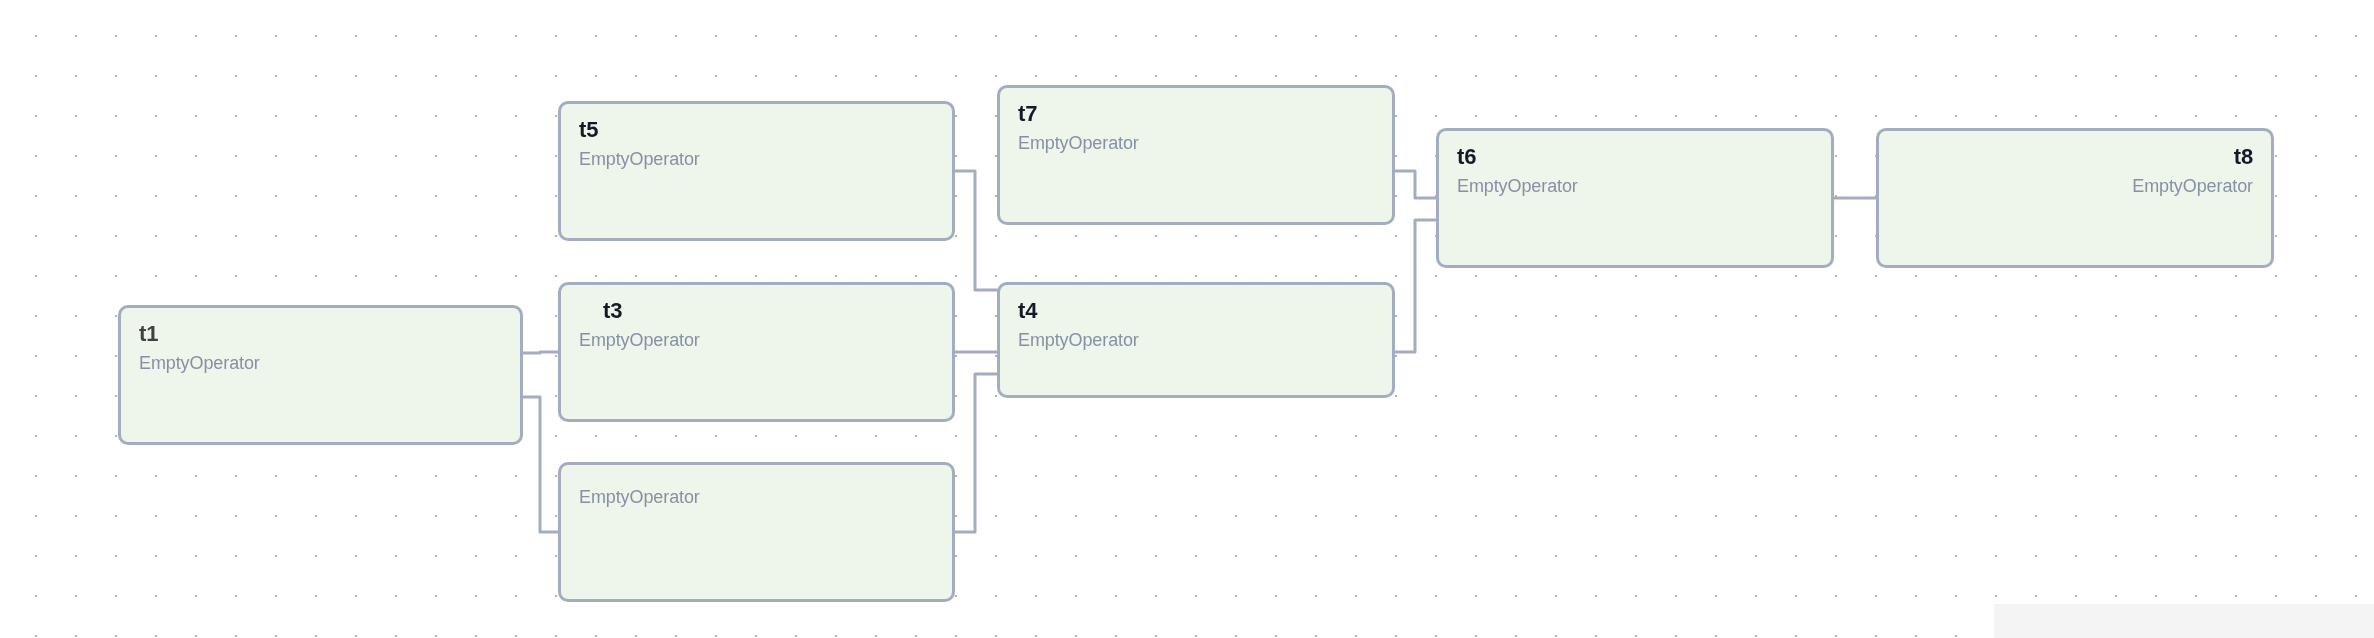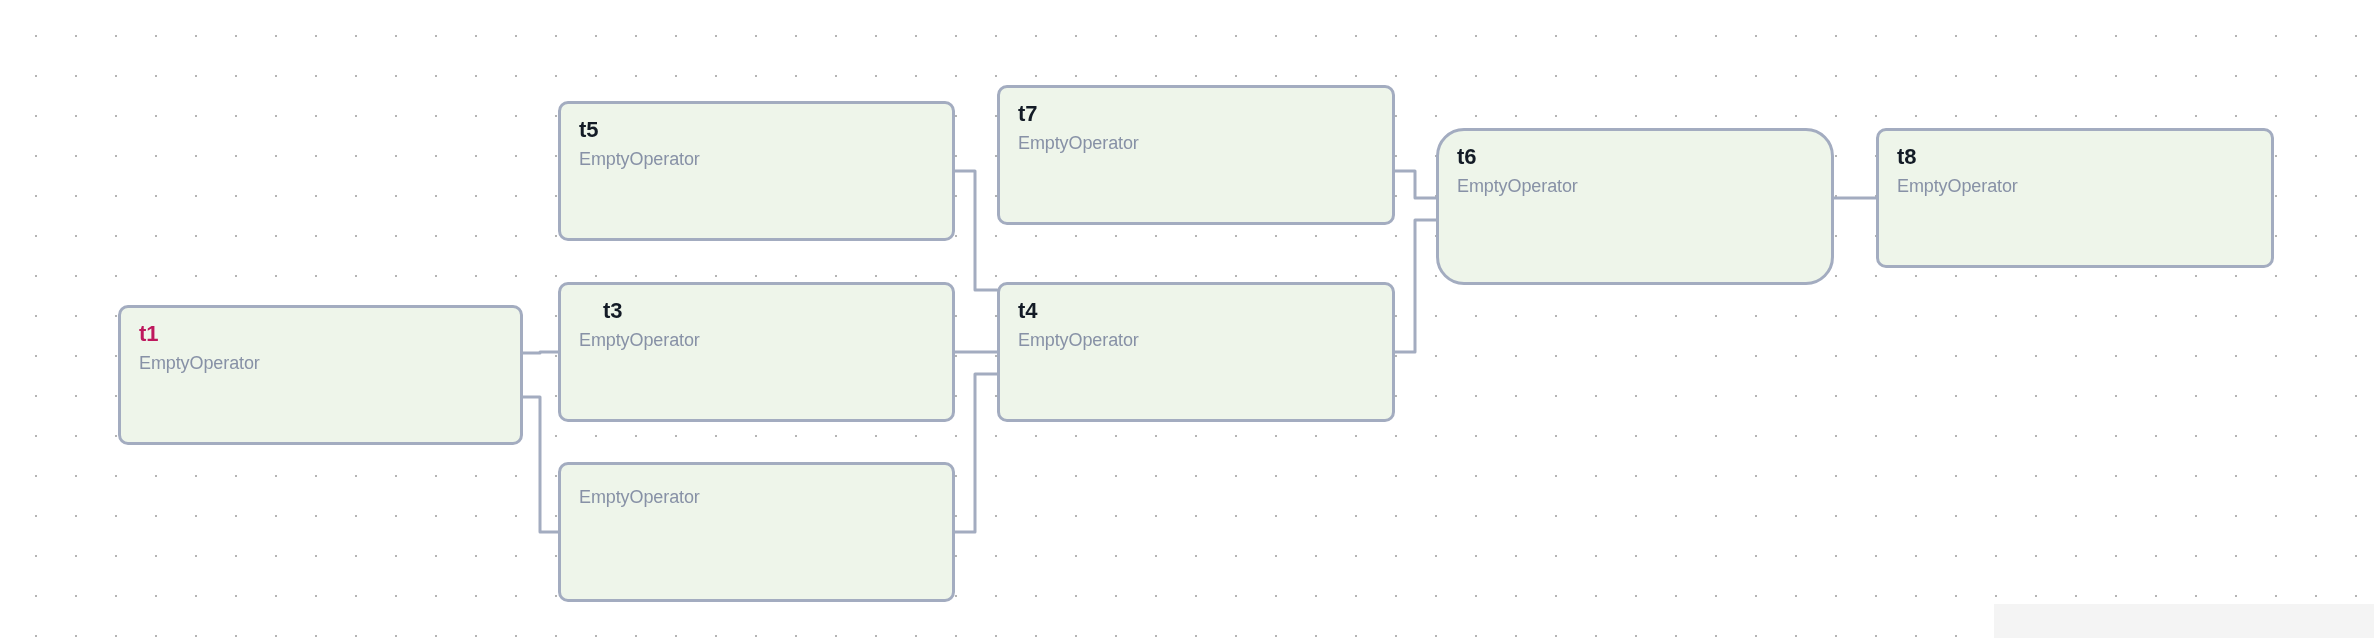--- a/index.html
+++ b/index.html
@@ -68,47 +68,47 @@
       <path d="M 955 171 L 975 171 L 975 290 L 997 290" fill="none" stroke="#a3acc0" stroke-width="3" stroke-linecap="round" stroke-linejoin="round"></path>
       <path d="M 955 352 L 975 352 L 975 352 L 997 352" fill="none" stroke="#a3acc0" stroke-width="3" stroke-linecap="round" stroke-linejoin="round"></path>
       <path d="M 955 532 L 975 532 L 975 374 L 997 374" fill="none" stroke="#a3acc0" stroke-width="3" stroke-linecap="round" stroke-linejoin="round"></path>
       <path d="M 1395 171 L 1415 171 L 1415 198 L 1436 198" fill="none" stroke="#a3acc0" stroke-width="3" stroke-linecap="round" stroke-linejoin="round"></path>
       <path d="M 1395 352 L 1415 352 L 1415 220 L 1436 220" fill="none" stroke="#a3acc0" stroke-width="3" stroke-linecap="round" stroke-linejoin="round"></path>
       <path d="M 1834 198 L 1855 198 L 1855 198 L 1876 198" fill="none" stroke="#a3acc0" stroke-width="3" stroke-linecap="round" stroke-linejoin="round"></path>
     </svg>
 
   <div id="nodes-container">
       <div class="node" style="left: 118px; top: 305px; width: 405px; height: 140px; background: rgb(238, 245, 234); border-color: rgb(163, 172, 192);">
-        <div class="node-title" style="color: #be185d;">t1</div>
+        <div class="node-title" style="color: #404040;">t1</div>
         <div class="node-subtitle" style="color: rgb(135, 145, 166);">EmptyOperator</div>
       </div>
       <div class="node" style="left: 558px; top: 101px; width: 397px; height: 140px; background: rgb(238, 245, 234); border-color: rgb(163, 172, 192);">
         <div class="node-title" style="color: rgb(19, 27, 38);">t5</div>
         <div class="node-subtitle" style="color: rgb(135, 145, 166);">EmptyOperator</div>
       </div>
       <div class="node" style="left: 558px; top: 282px; width: 397px; height: 140px; background: rgb(238, 245, 234); border-color: rgb(163, 172, 192);">
         <div class="node-title" style="color: rgb(19, 27, 38); margin-left: 24px;">t3</div>
         <div class="node-subtitle" style="color: rgb(135, 145, 166);">EmptyOperator</div>
       </div>
       <div class="node" style="left: 558px; top: 462px; width: 397px; height: 140px; background: rgb(238, 245, 234); border-color: rgb(163, 172, 192);">
         <div class="node-subtitle" style="color: rgb(135, 145, 166);">EmptyOperator</div>
       </div>
       <div class="node" style="left: 997px; top: 85px; width: 398px; height: 140px; background: rgb(238, 245, 234); border-color: rgb(163, 172, 192);">
         <div class="node-title" style="color: rgb(19, 27, 38);">t7</div>
         <div class="node-subtitle" style="color: rgb(135, 145, 166);">EmptyOperator</div>
       </div>
-      <div class="node" style="left: 997px; top: 282px; width: 398px; height: 140px; background: rgb(238, 245, 234); border-color: rgb(163, 172, 192);">
+      <div class="node" style="left: 997px; top: 282px; width: 398px; height: 116px; background: rgb(238, 245, 234); border-color: rgb(163, 172, 192);">
         <div class="node-title" style="color: rgb(19, 27, 38);">t4</div>
         <div class="node-subtitle" style="color: rgb(135, 145, 166);">EmptyOperator</div>
       </div>
-      <div class="node" style="left: 1436px; top: 128px; width: 398px; height: 157px; background: rgb(238, 245, 234); border-color: rgb(163, 172, 192); border-radius: 28px;">
+      <div class="node" style="left: 1436px; top: 128px; width: 398px; height: 140px; background: rgb(238, 245, 234); border-color: rgb(163, 172, 192);">
         <div class="node-title" style="color: rgb(19, 27, 38);">t6</div>
         <div class="node-subtitle" style="color: rgb(135, 145, 166);">EmptyOperator</div>
       </div>
-      <div class="node" style="left: 1876px; top: 128px; width: 398px; height: 140px; background: rgb(238, 245, 234); border-color: rgb(163, 172, 192);">
+      <div class="node" style="left: 1876px; top: 128px; width: 398px; height: 140px; background: rgb(238, 245, 234); border-color: rgb(163, 172, 192); text-align: right;">
         <div class="node-title" style="color: rgb(19, 27, 38);">t8</div>
         <div class="node-subtitle" style="color: rgb(135, 145, 166);">EmptyOperator</div>
       </div>
     </div>
 
   <div id="bottom-panel" style="left: 1994px; top: 604px; width: 380px; height: 34px; background: rgb(244, 244, 244);"></div>
 
 </div>
 
 </body></html>

